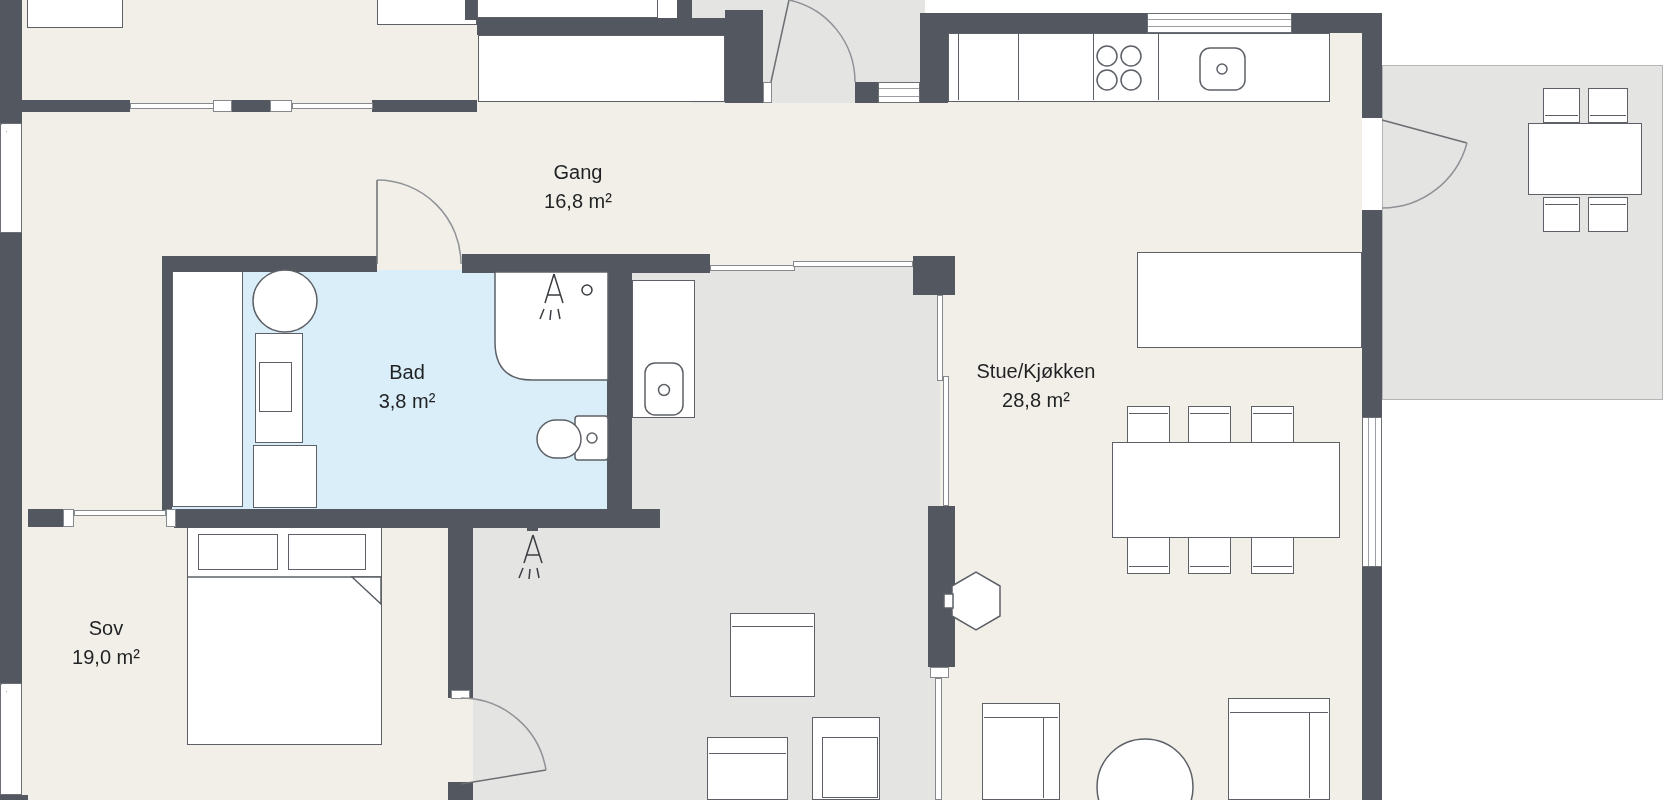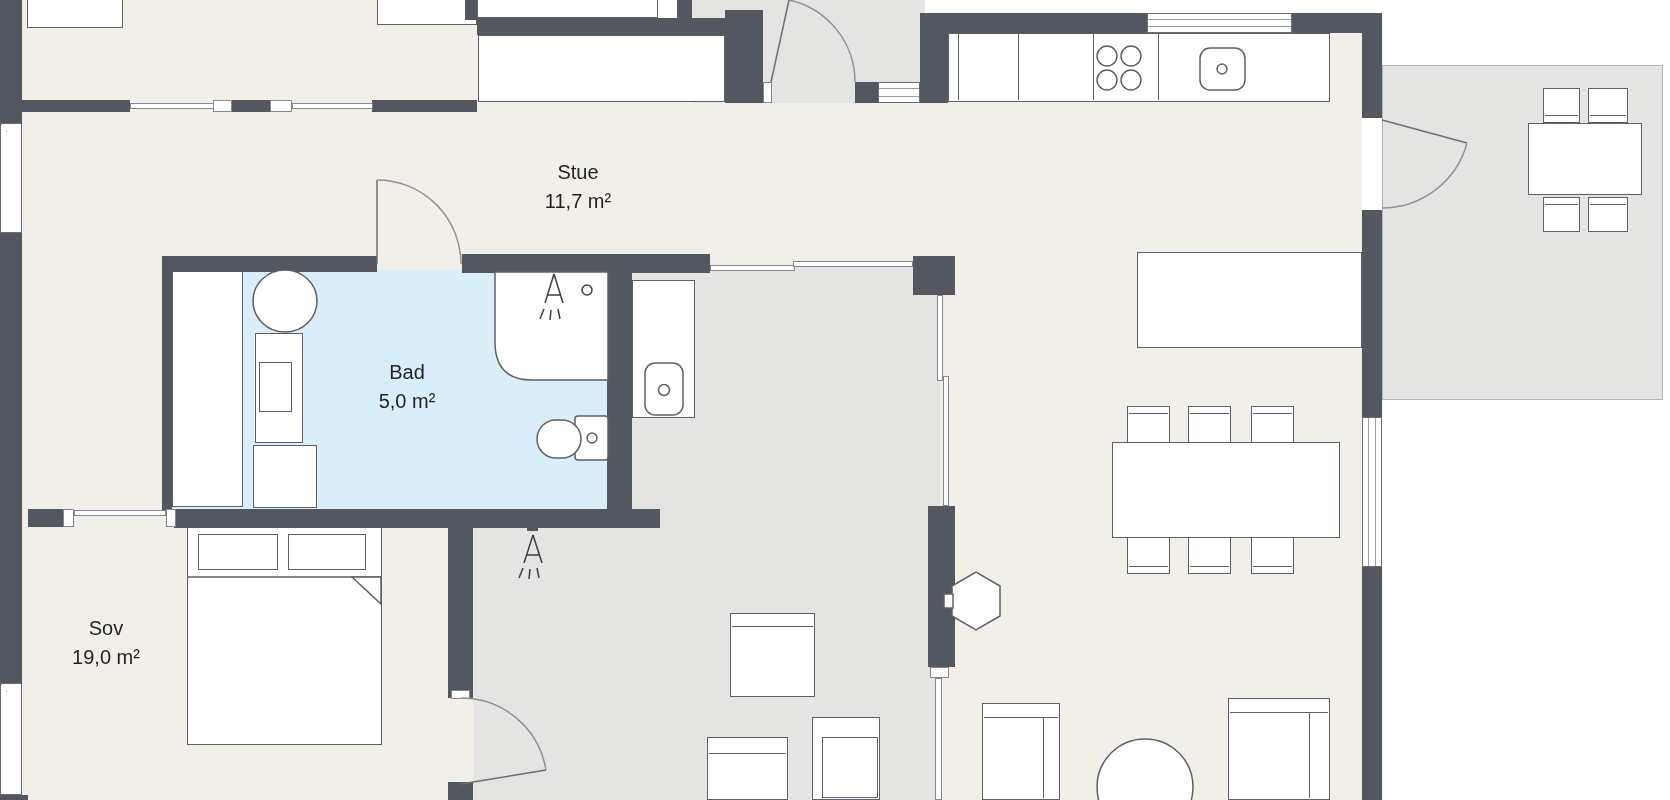--- a/index.html
+++ b/index.html
@@ -248,25 +248,29 @@
     <path d="M188,577 L381,577" stroke="#5d6167" stroke-width="1.5" fill="none"></path>
     <path d="M352,577 L381,604 L381,577 Z" fill="#ffffff" stroke="#5d6167" stroke-width="1.5"></path>
 
     <circle cx="1145" cy="787" r="48" fill="#ffffff" stroke="#5d6167" stroke-width="1.5"></circle>
 
     <polygon points="952,586 976,572 1000,586 1000,616 976,630 952,616" fill="#ffffff" stroke="#5d6167" stroke-width="1.5"></polygon>
     <rect x="944" y="594" width="9" height="14" fill="#ffffff" stroke="#5d6167" stroke-width="1.5"></rect>
   </svg>
 
   <div class="label" style="left:578px;top:158px;">
-    <div>Stue</div>
-    <div>11,7 m²</div>
+    <div>Gang</div>
+    <div>16,8 m²</div>
   </div>
   <div class="label" style="left:407px;top:358px;">
     <div>Bad</div>
-    <div>5,0 m²</div>
+    <div>3,8 m²</div>
+  </div>
+  <div class="label" style="left:1036px;top:357px;">
+    <div>Stue/Kjøkken</div>
+    <div>28,8 m²</div>
   </div>
   <div class="label" style="left:106px;top:614px;">
     <div>Sov</div>
     <div>19,0 m²</div>
   </div>
 
 </div>
 
 </body></html>

